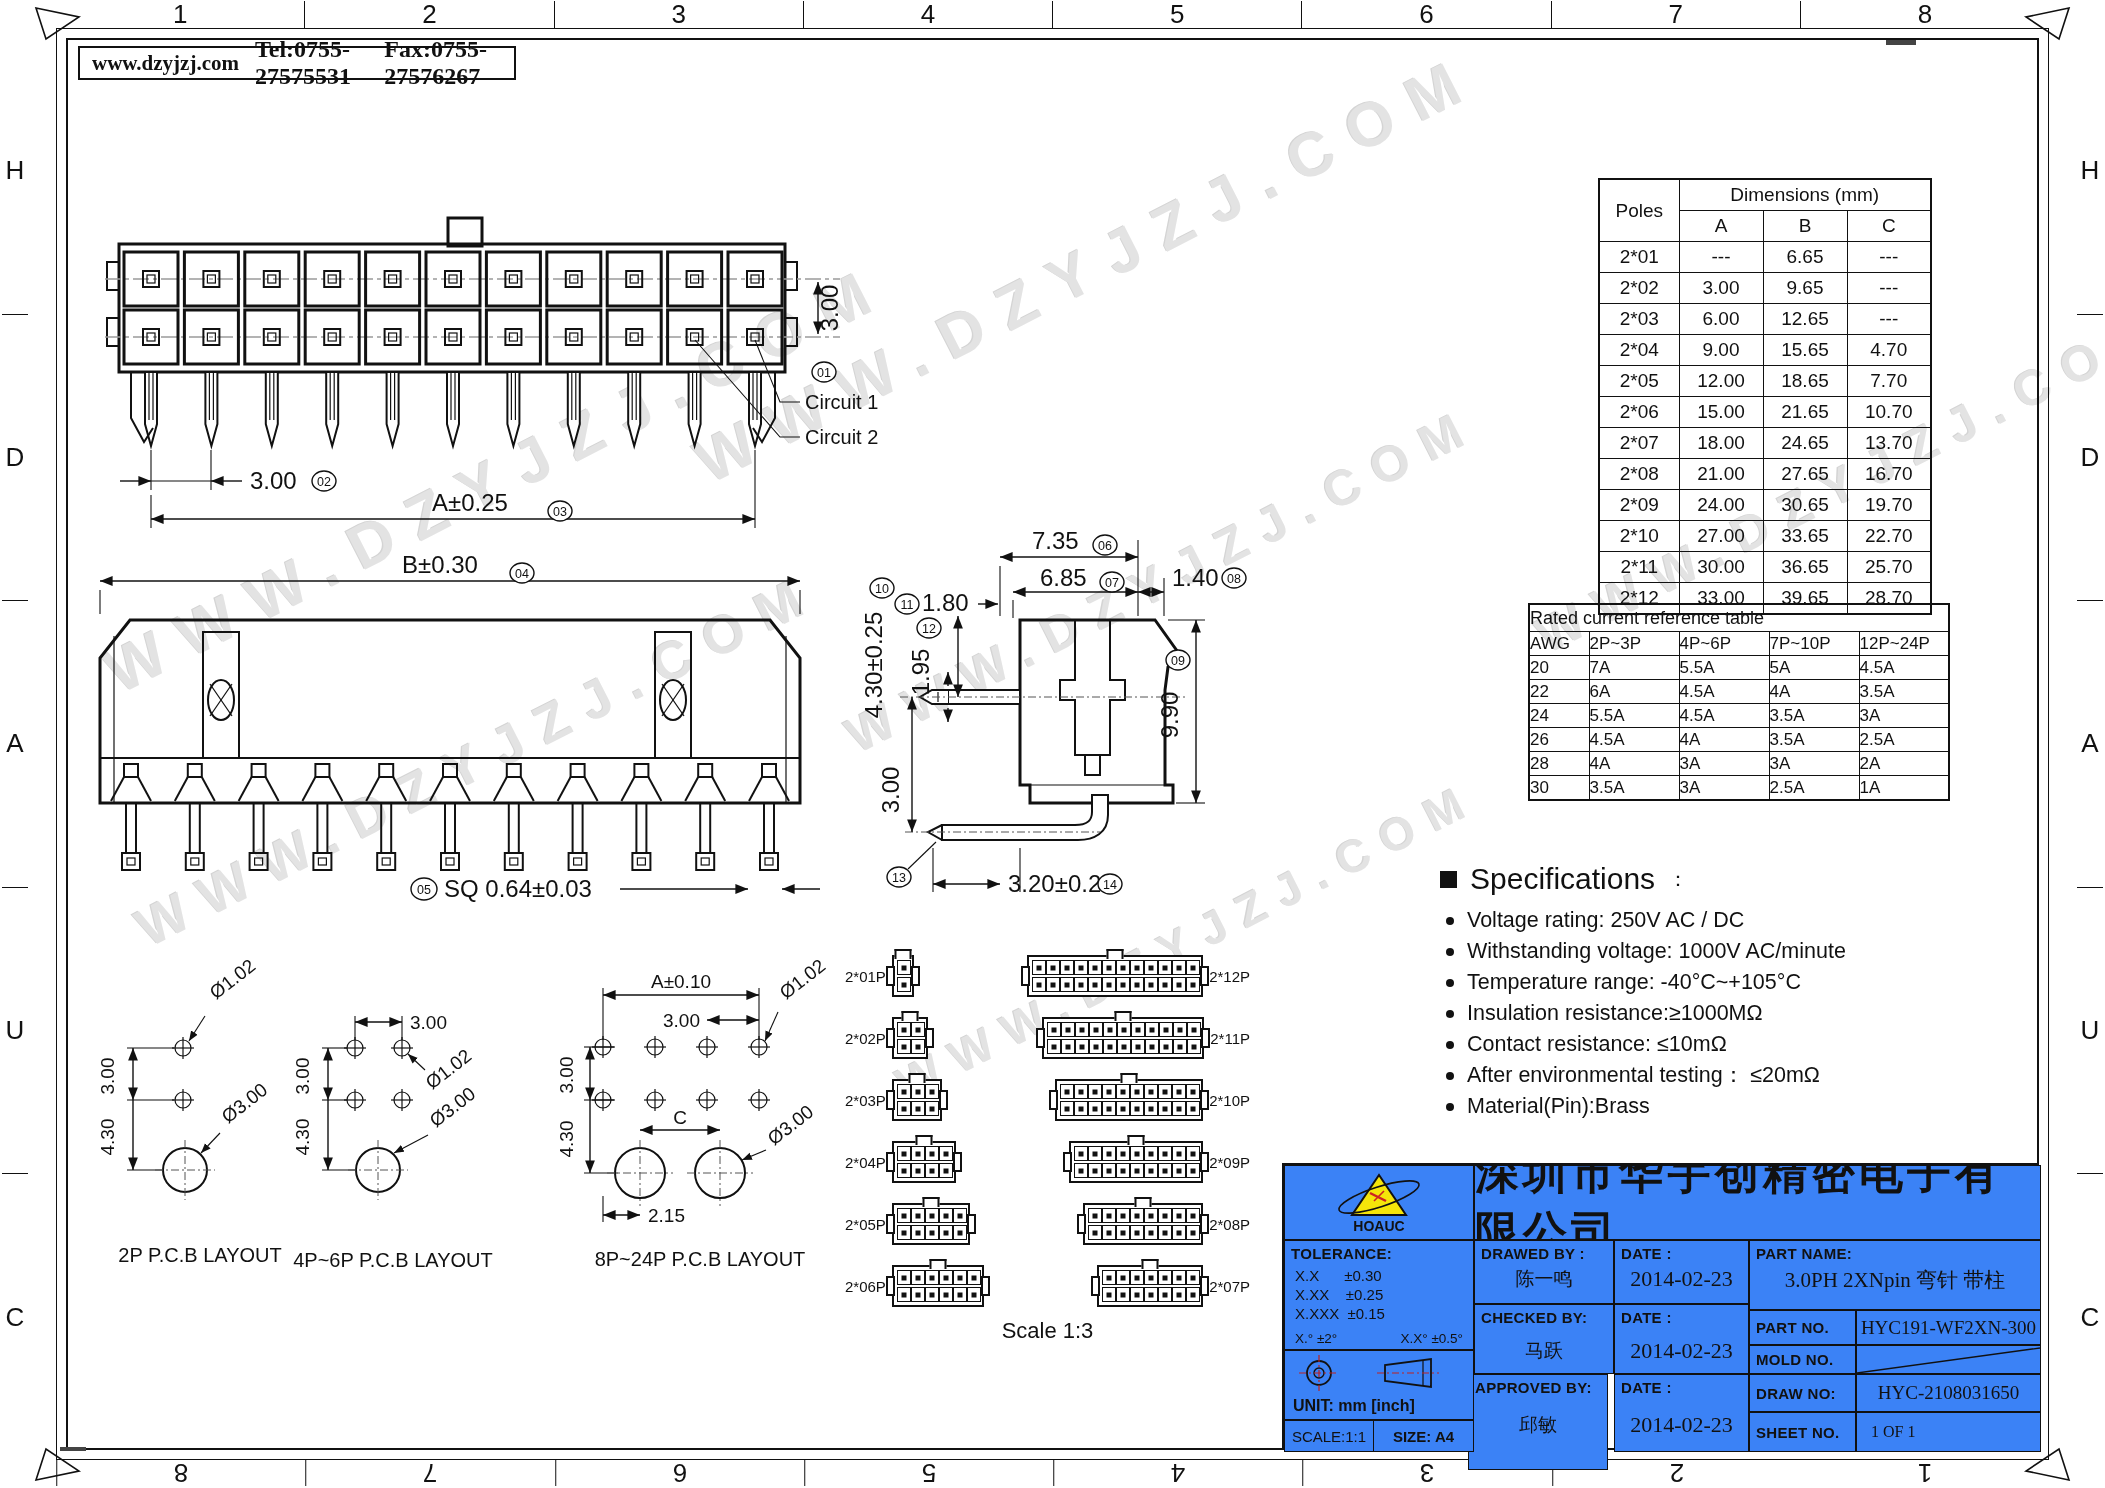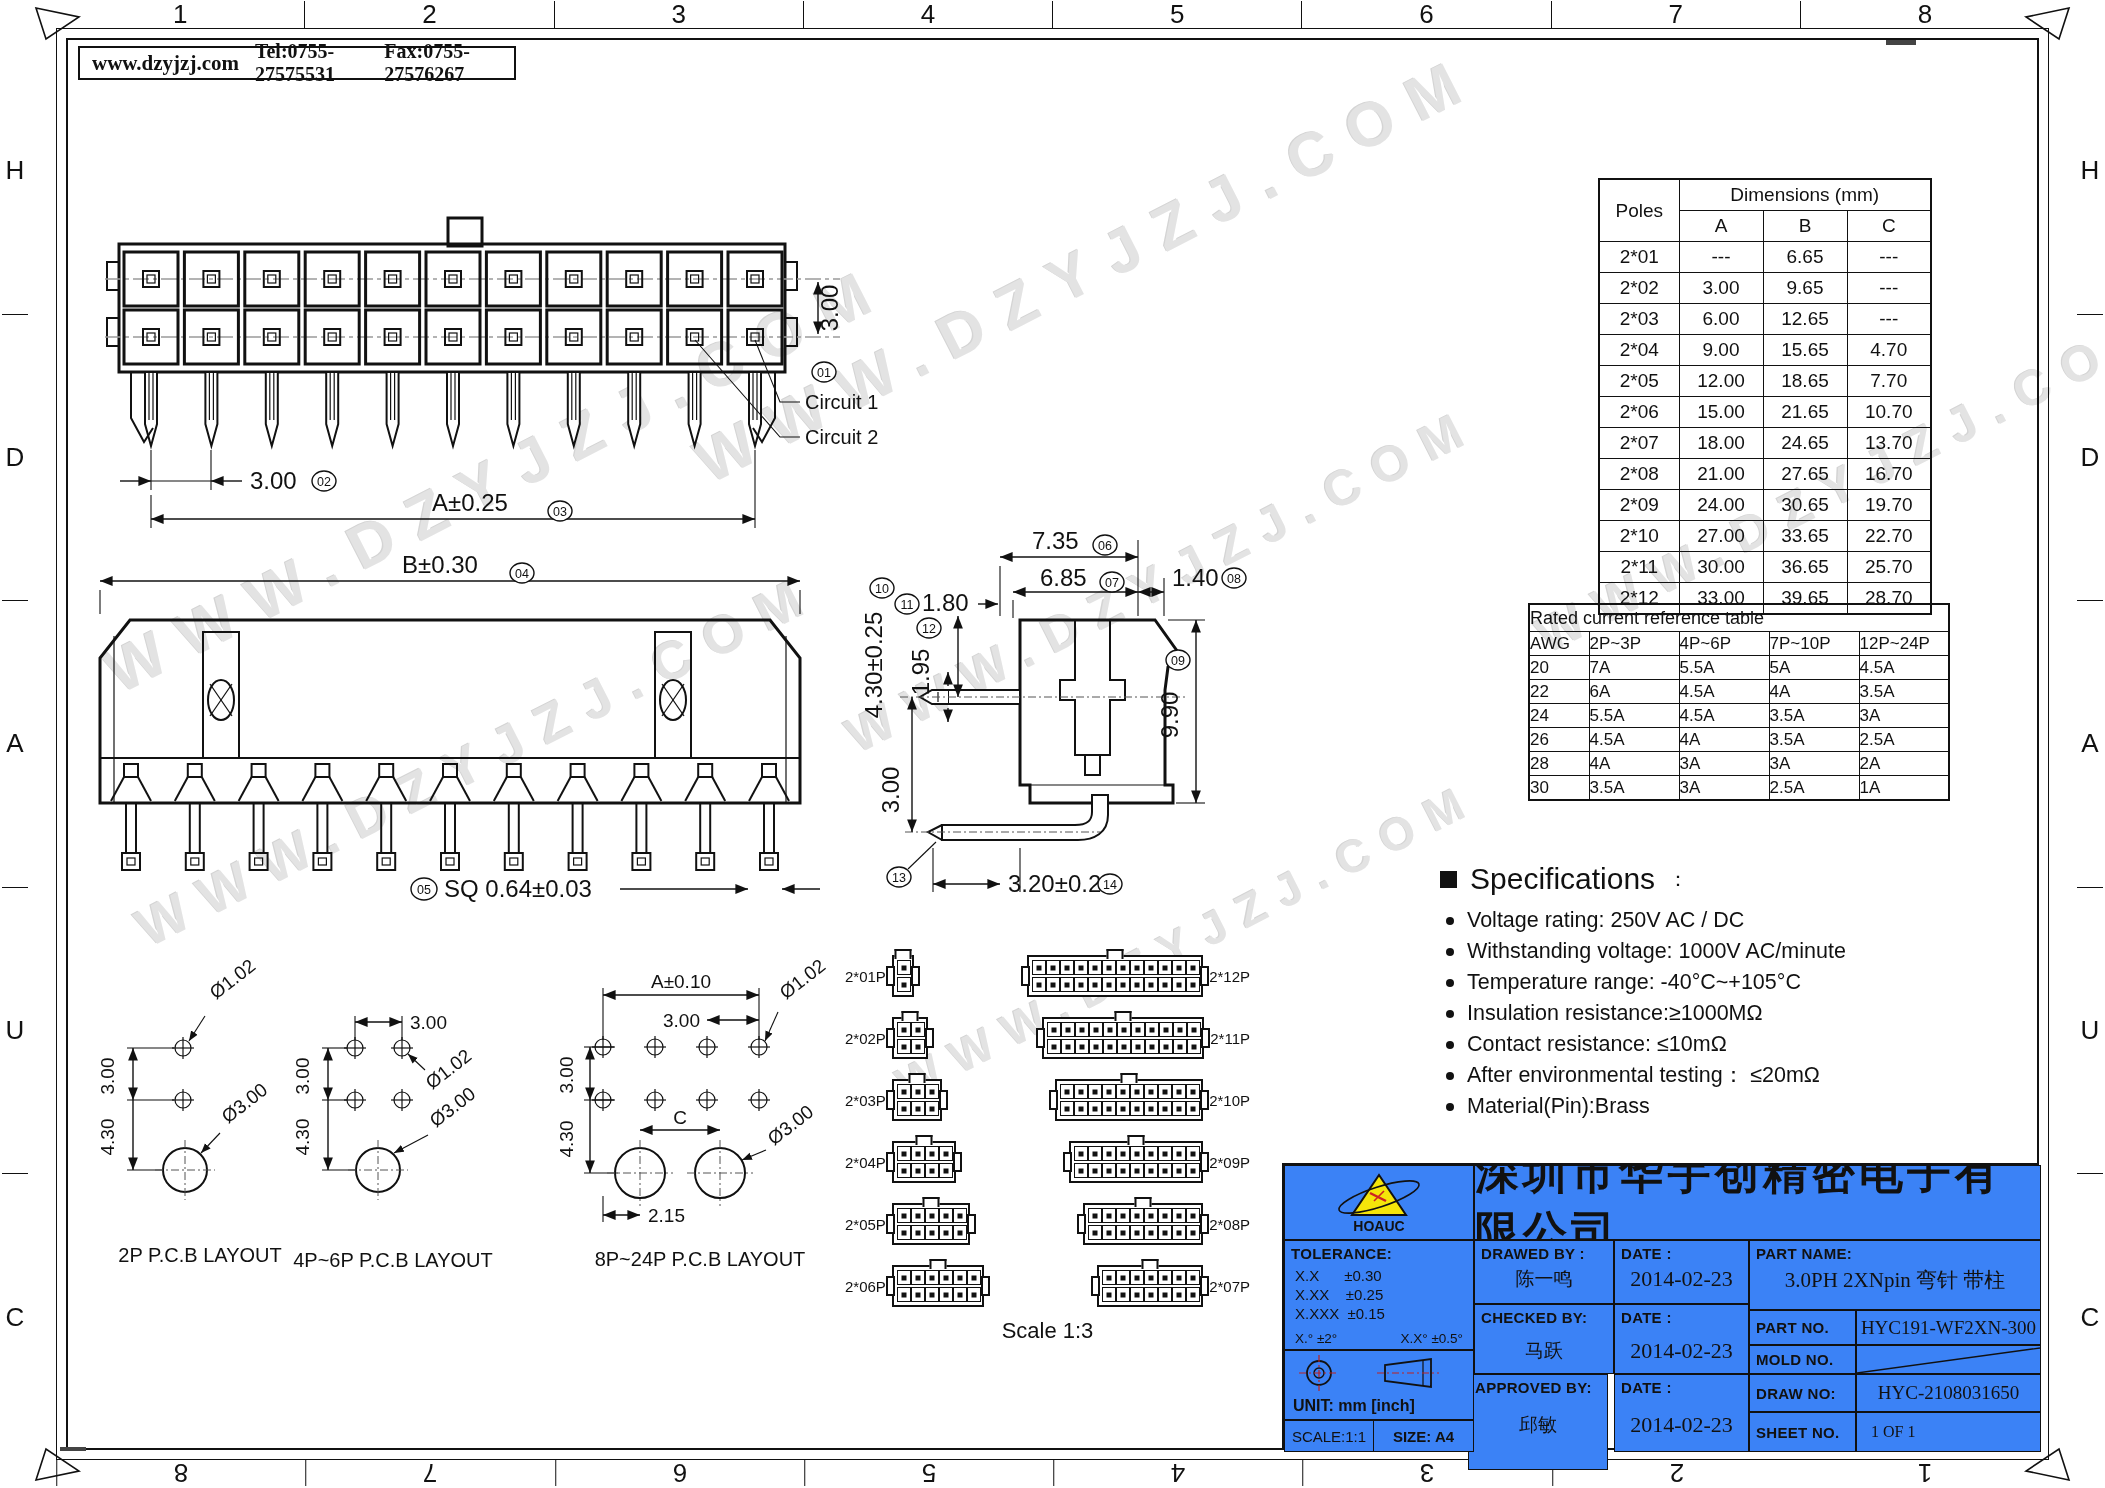--- a/index.html
+++ b/index.html
@@ -42,21 +42,21 @@
   .zb.left .zone-letter{border-bottom:1.6px solid #111}
   .zb.left .zone-letter:last-child,.zb.right .zone-letter:last-child{border-bottom:none}
   .zb.right .zone-letter{border-bottom:1.6px solid #111}
   .corner{position:absolute;z-index:3}
   .smudge{position:absolute;background:#444;z-index:4}
   
   .hdr{position:absolute;left:78px;top:46px;width:438px;height:34px;border:2px solid #111;z-index:3;
     display:flex;align-items:center;gap:16px;padding:0 12px;box-sizing:border-box;
     font-family:"Liberation Serif",serif;font-weight:700;background:transparent}
   .hdr-url{font-size:21px}
-  .hdr-tel,.hdr-fax{font-size:20px}
+  .hdr-tel,.hdr-fax{font-size:24px}
   
   table.t1{position:absolute;left:1598px;top:178px;width:332px;z-index:3;border-collapse:collapse;
     border:2.4px solid #111;font-size:19px;table-layout:fixed}
   table.t1 th,table.t1 td{border:1.6px solid #111;font-weight:400;text-align:center;height:30px;padding:0}
   table.t2{position:absolute;left:1528px;top:603px;width:420px;z-index:3;border-collapse:collapse;
     border:2px solid #111;font-size:17px;table-layout:fixed}
   table.t2 th,table.t2 td{border:1.4px solid #111;font-weight:400;text-align:left;height:23px;padding:0}
   table.t2 th.tt{height:26px;font-size:18px}
   
   .specs{position:absolute;left:1440px;top:862px;width:545px;z-index:3}

